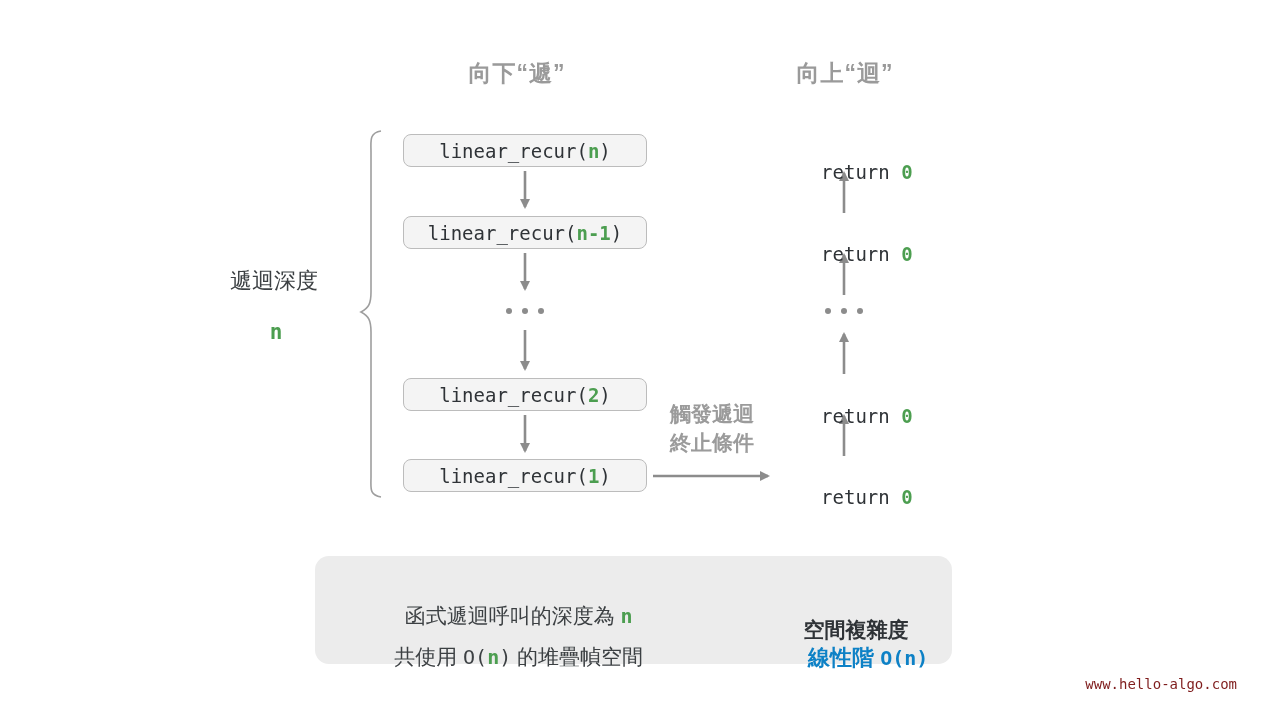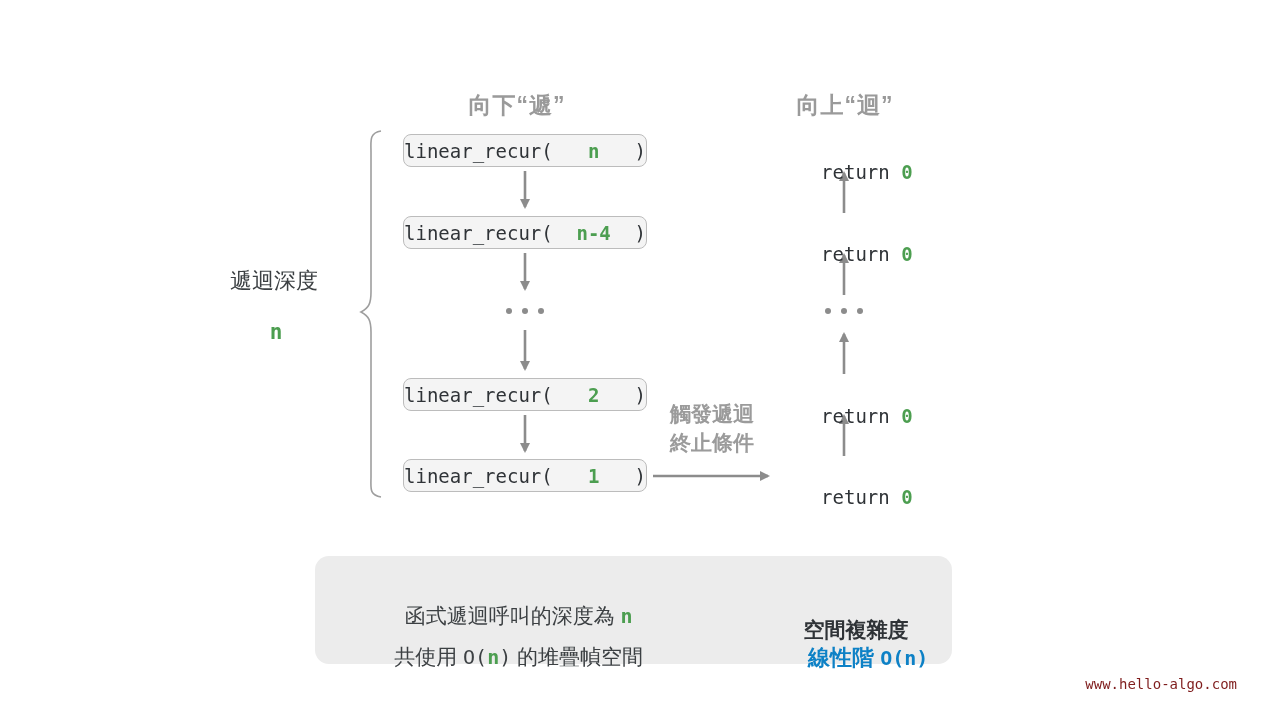--- a/index.html
+++ b/index.html
@@ -5,25 +5,25 @@
   html,body{margin:0;padding:0;background:#fff;}
   .canvas{
     position:relative;width:1280px;height:720px;background:#ffffff;overflow:hidden;
     font-family:"Liberation Sans","DejaVu Sans",sans-serif;color:#34383b;
   }
   .abs{position:absolute;}
   .cx{transform:translateX(-50%);}
   .mono{font-family:"DejaVu Sans Mono","Liberation Mono",monospace;}
   .green{color:#4c9e50;font-weight:bold;}
   .blue{color:#0d81c6;}
-  .grayhead{color:#9a9a9a;font-weight:bold;font-size:23px;letter-spacing:1px;white-space:nowrap;margin-top:32px;}
+  .grayhead{color:#9a9a9a;font-weight:bold;font-size:23px;letter-spacing:1px;white-space:nowrap;}
   .callbox{
     position:absolute;left:403px;width:244px;height:33px;box-sizing:border-box;
     background:#f4f4f4;border:1.5px solid #bcbcbc;border-radius:8px;
-    display:flex;align-items:center;justify-content:space-between;
+    display:flex;align-items:center;justify-content:center;
     font-size:19px;white-space:pre;color:#2f3337;
   }
   .returnrow{
     position:absolute;left:844px;transform:translateX(-50%);
     font-size:19px;color:#2f3337;white-space:pre;
   }
   .dots{position:absolute;display:flex;gap:10px;transform:translateX(-50%);}
   .dots i{width:6px;height:6px;border-radius:50%;background:#8c8c8c;display:block;}
   .depth-title{font-size:22px;color:#3c4043;white-space:nowrap;}
   .depth-n{font-size:21px;}
@@ -83,21 +83,21 @@
     <polygon fill="#c2c2c2" points="688,608 718,608 718,597 746,617 718,637 718,626 688,626"></polygon>
   </svg>
 
   <div class="abs cx depth-title" style="left:274px;top:266px;">遞迴深度</div>
   <div class="abs cx mono green depth-n" style="left:276px;top:320px;">n</div>
 
   <div class="callbox mono" style="top:134px;">
     <span>linear_recur(</span><span class="green">n</span><span>)</span>
   </div>
   <div class="callbox mono" style="top:216px;">
-    <span>linear_recur(</span><span class="green">n-4</span><span>)</span>
+    <span>linear_recur(</span><span class="green">n-1</span><span>)</span>
   </div>
   <div class="callbox mono" style="top:378px;">
     <span>linear_recur(</span><span class="green">2</span><span>)</span>
   </div>
   <div class="callbox mono" style="top:459px;">
     <span>linear_recur(</span><span class="green">1</span><span>)</span>
   </div>
 
   <div class="dots" style="left:525px;top:308px;">
       <i></i>

